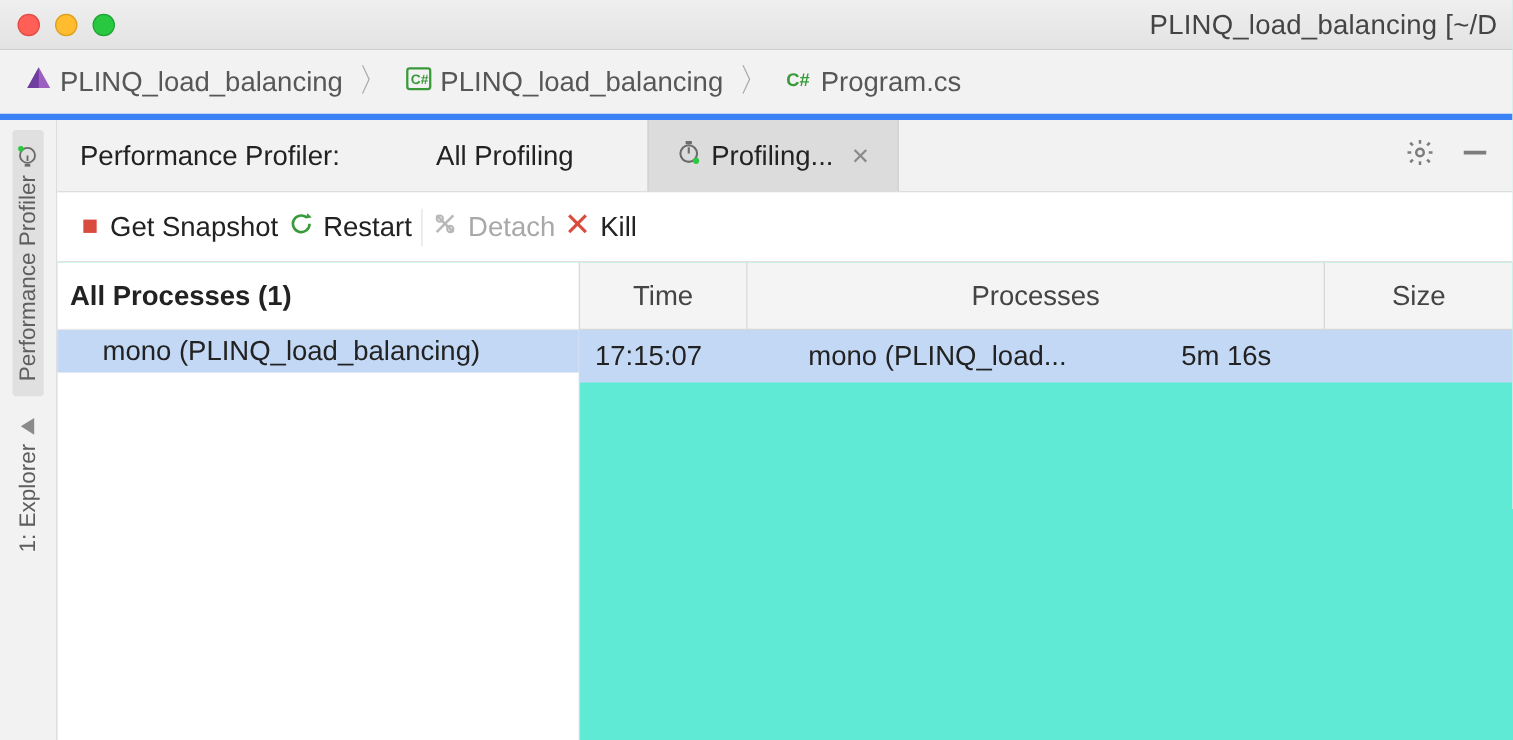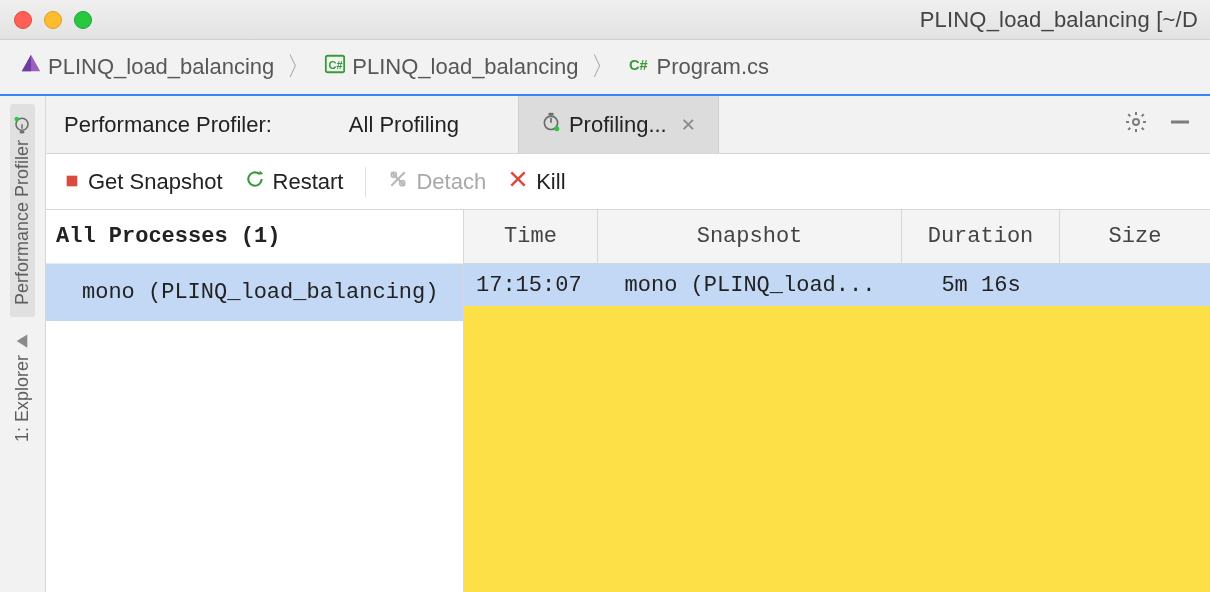--- a/index.html
+++ b/index.html
@@ -19,21 +19,21 @@
   .dot { width: 18px; height: 18px; border-radius: 50%; }
   .dot.red { background: #ff5f57; border: 1px solid #e14a40; }
   .dot.yellow { background: #febc2e; border: 1px solid #dd9e1c; }
   .dot.green { background: #28c840; border: 1px solid #1fa333; }
   .winTitle { position: absolute; right: 10px; font-size: 22px; color: #444; letter-spacing: 0.2px; white-space: nowrap; padding-right: 2px;}
   
   
   .breadcrumb {
     height: 56px;
     background: #f2f2f2;
-    border-bottom: 2px solid #3b82f6;
+    border-bottom: 5px solid #3b82f6;
     display: flex;
     align-items: center;
     padding-left: 20px;
     gap: 8px;
     font-size: 22px;
     color: #575757;
   }
   .bc-sep { color: #a8a8a8; font-size: 26px; margin: 0 4px; position: relative; top: -1px;}
   .bc-item { display: inline-flex; align-items: center; gap: 6px; }
   
@@ -94,45 +94,45 @@
   .pt-actions { display: flex; align-items: center; gap: 20px; padding-right: 18px; }
   .pt-gear, .pt-min { color: #7d7d7d; }
   
   
   .toolbar {
     height: 56px;
     background: #fff;
     border-bottom: 1px solid #d7d7d7;
     display: flex;
     align-items: center;
-    gap: 22px;
+    gap: 8px;
     padding: 0 18px;
     font-size: 22px;
   }
   .tb-btn { display: inline-flex; align-items: center; gap: 8px; color: #222; cursor: pointer;}
   .tb-btn.disabled { color: #a8a8a8; cursor: default;}
   .tb-sep { width: 1px; height: 30px; background: #e2e2e2; }
   
   
-  .split { flex: 1; display: flex; background: #fde047; font-family: Liberation Mono, monospace; }
+  .split { flex: 1; display: flex; background: #5eead4; }
   .left-pane {
     width: 418px;
     border-right: 1px solid #d7d7d7;
     background: #fff;
     display: flex; flex-direction: column;
   }
   .left-header {
     height: 54px;
     display: flex; align-items: center;
     padding-left: 10px;
     font-size: 22px; font-weight: 700;
     border-bottom: 1px solid #e9e9e9;
   }
   .left-row {
-    height: 57px;
+    height: 34px;
     display: flex; align-items: center;
     padding-left: 36px;
     font-size: 22px;
     background: #c3d8f5;
     cursor: default;
   }
   
   .right-pane { flex: 1; display: flex; flex-direction: column; }
   .table-head {
     height: 54px;
@@ -310,22 +310,21 @@
     <div class="split">
       <div class="left-pane">
         <div class="left-header">All Processes (1)</div>
         <div class="left-row">
           <span>mono (PLINQ_load_balancing)</span>
         </div>
       </div>
       <div class="right-pane">
         <div class="table-head">
           <div class="th time">Time</div>
-          <div class="th snap">Snapshot</div>
-          <div class="th dur">Duration</div>
+          <div class="th snap">Processes</div>
           <div class="th size">Size</div>
         </div>
         <div class="table-row">
           <div class="td time">17:15:07</div>
           <div class="td snap">mono (PLINQ_load...</div>
           <div class="td dur">5m 16s</div>
           <div class="td size"></div>
         </div>
       </div>
     </div>

